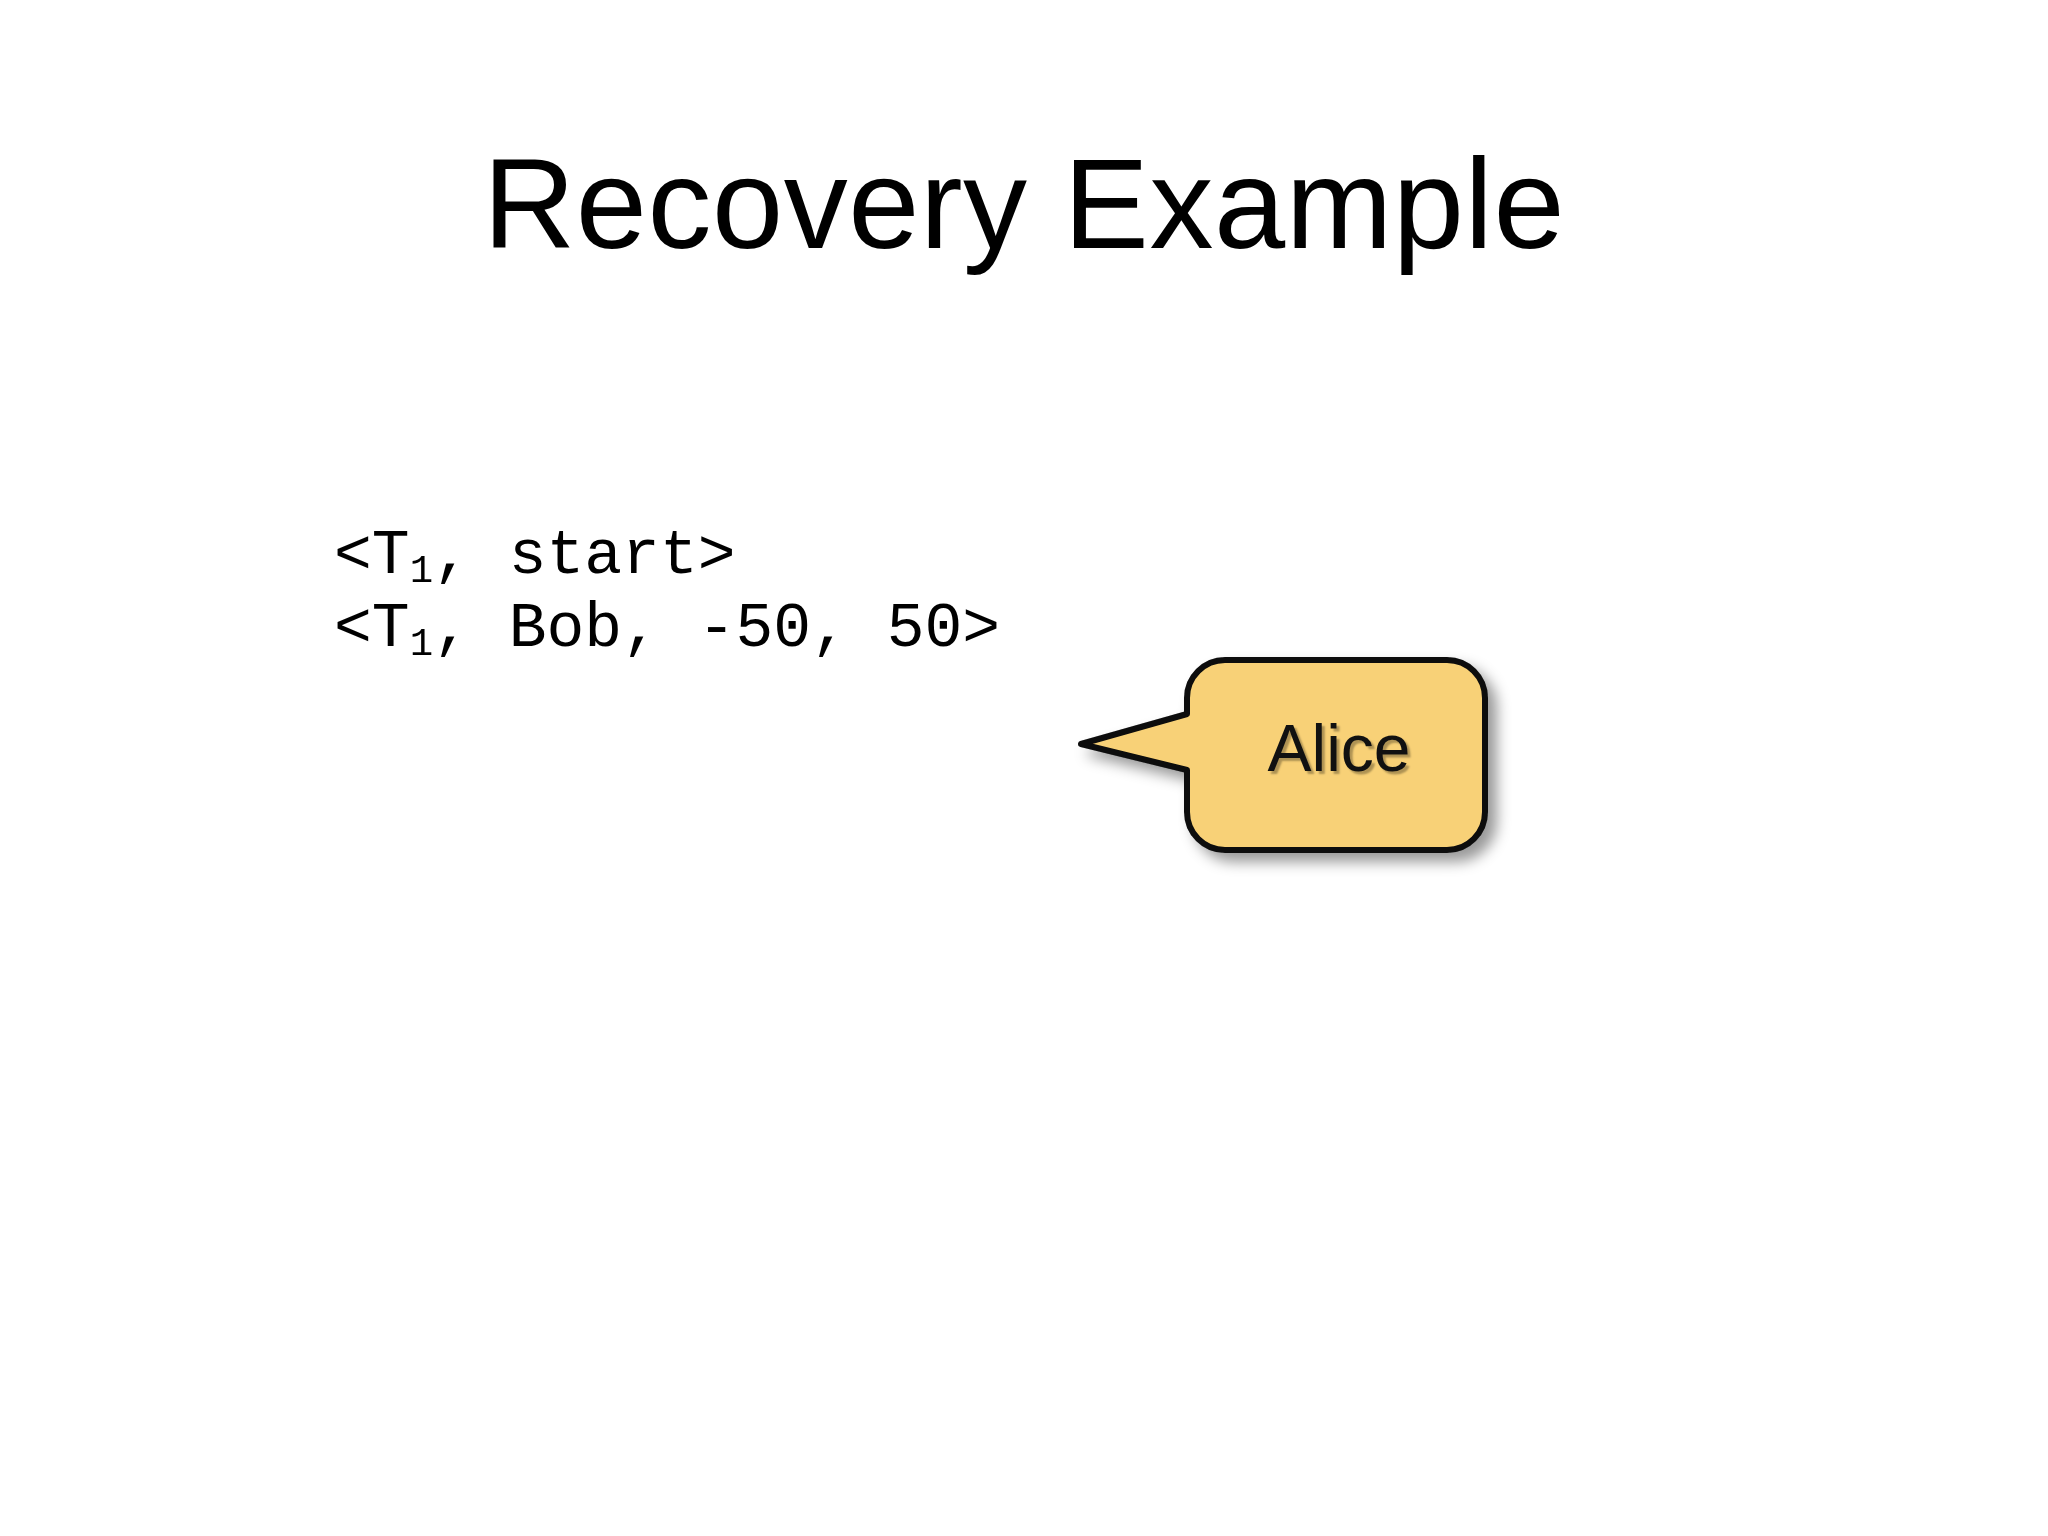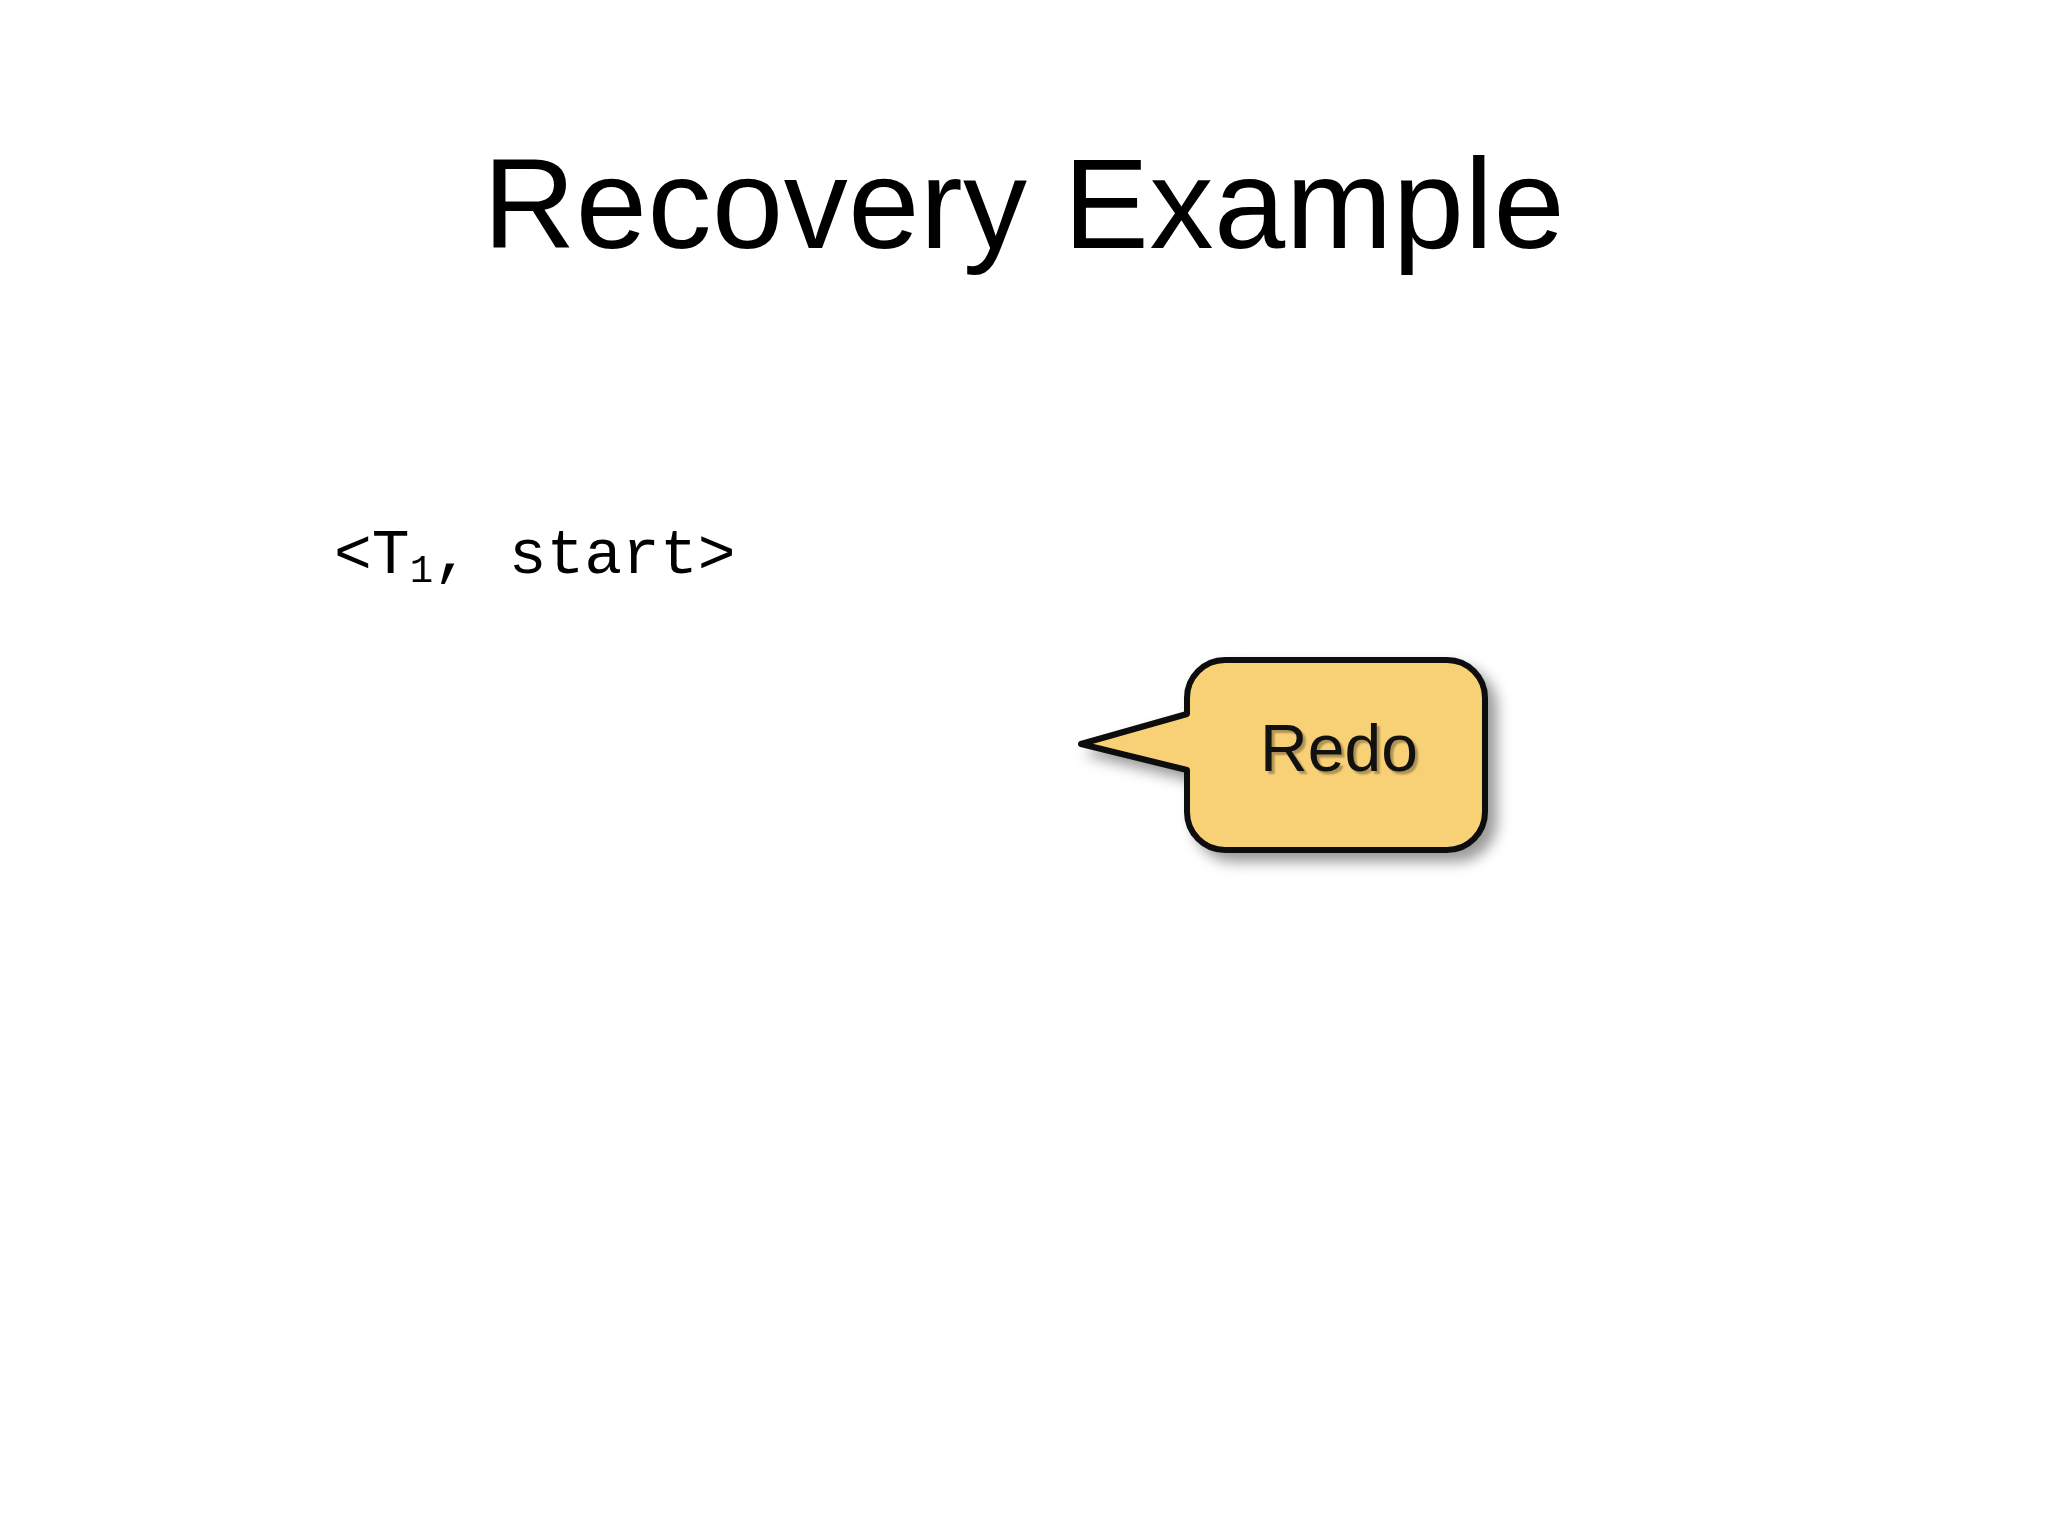--- a/index.html
+++ b/index.html
@@ -103,20 +103,21 @@
 
 <div id="slide">
 
   <div id="slide-title">Recovery Example</div>
 
   <div id="log-block">
 
     <div class="log-line"><span>&lt;T</span><span class="sub">1</span><span>, start&gt;</span></div>
 
 
+    <div class="log-line"><span>&lt;T</span><span class="sub">1</span><span>, Bob, -50, 50&gt;</span></div>
 
 
     <div class="log-line spacer"></div>
 
 
 
     <div class="log-line spacer"></div>
 
 
   </div>
@@ -136,16 +137,16 @@
                  L 410 172
                  A 38 38 0 0 1 372 210
                  L 150 210
                  A 38 38 0 0 1 112 172
                  L 112 130
                  L 6 104
                  L 112 74
                  Z" fill="#F8D177" stroke="#0a0a0a" stroke-width="6" stroke-linejoin="round"></path>
       </g>
     </svg>
-    <div id="callout-label">Redo</div>
+    <div id="callout-label">Alice</div>
   </div>
 
 </div>
 
 </body></html>

